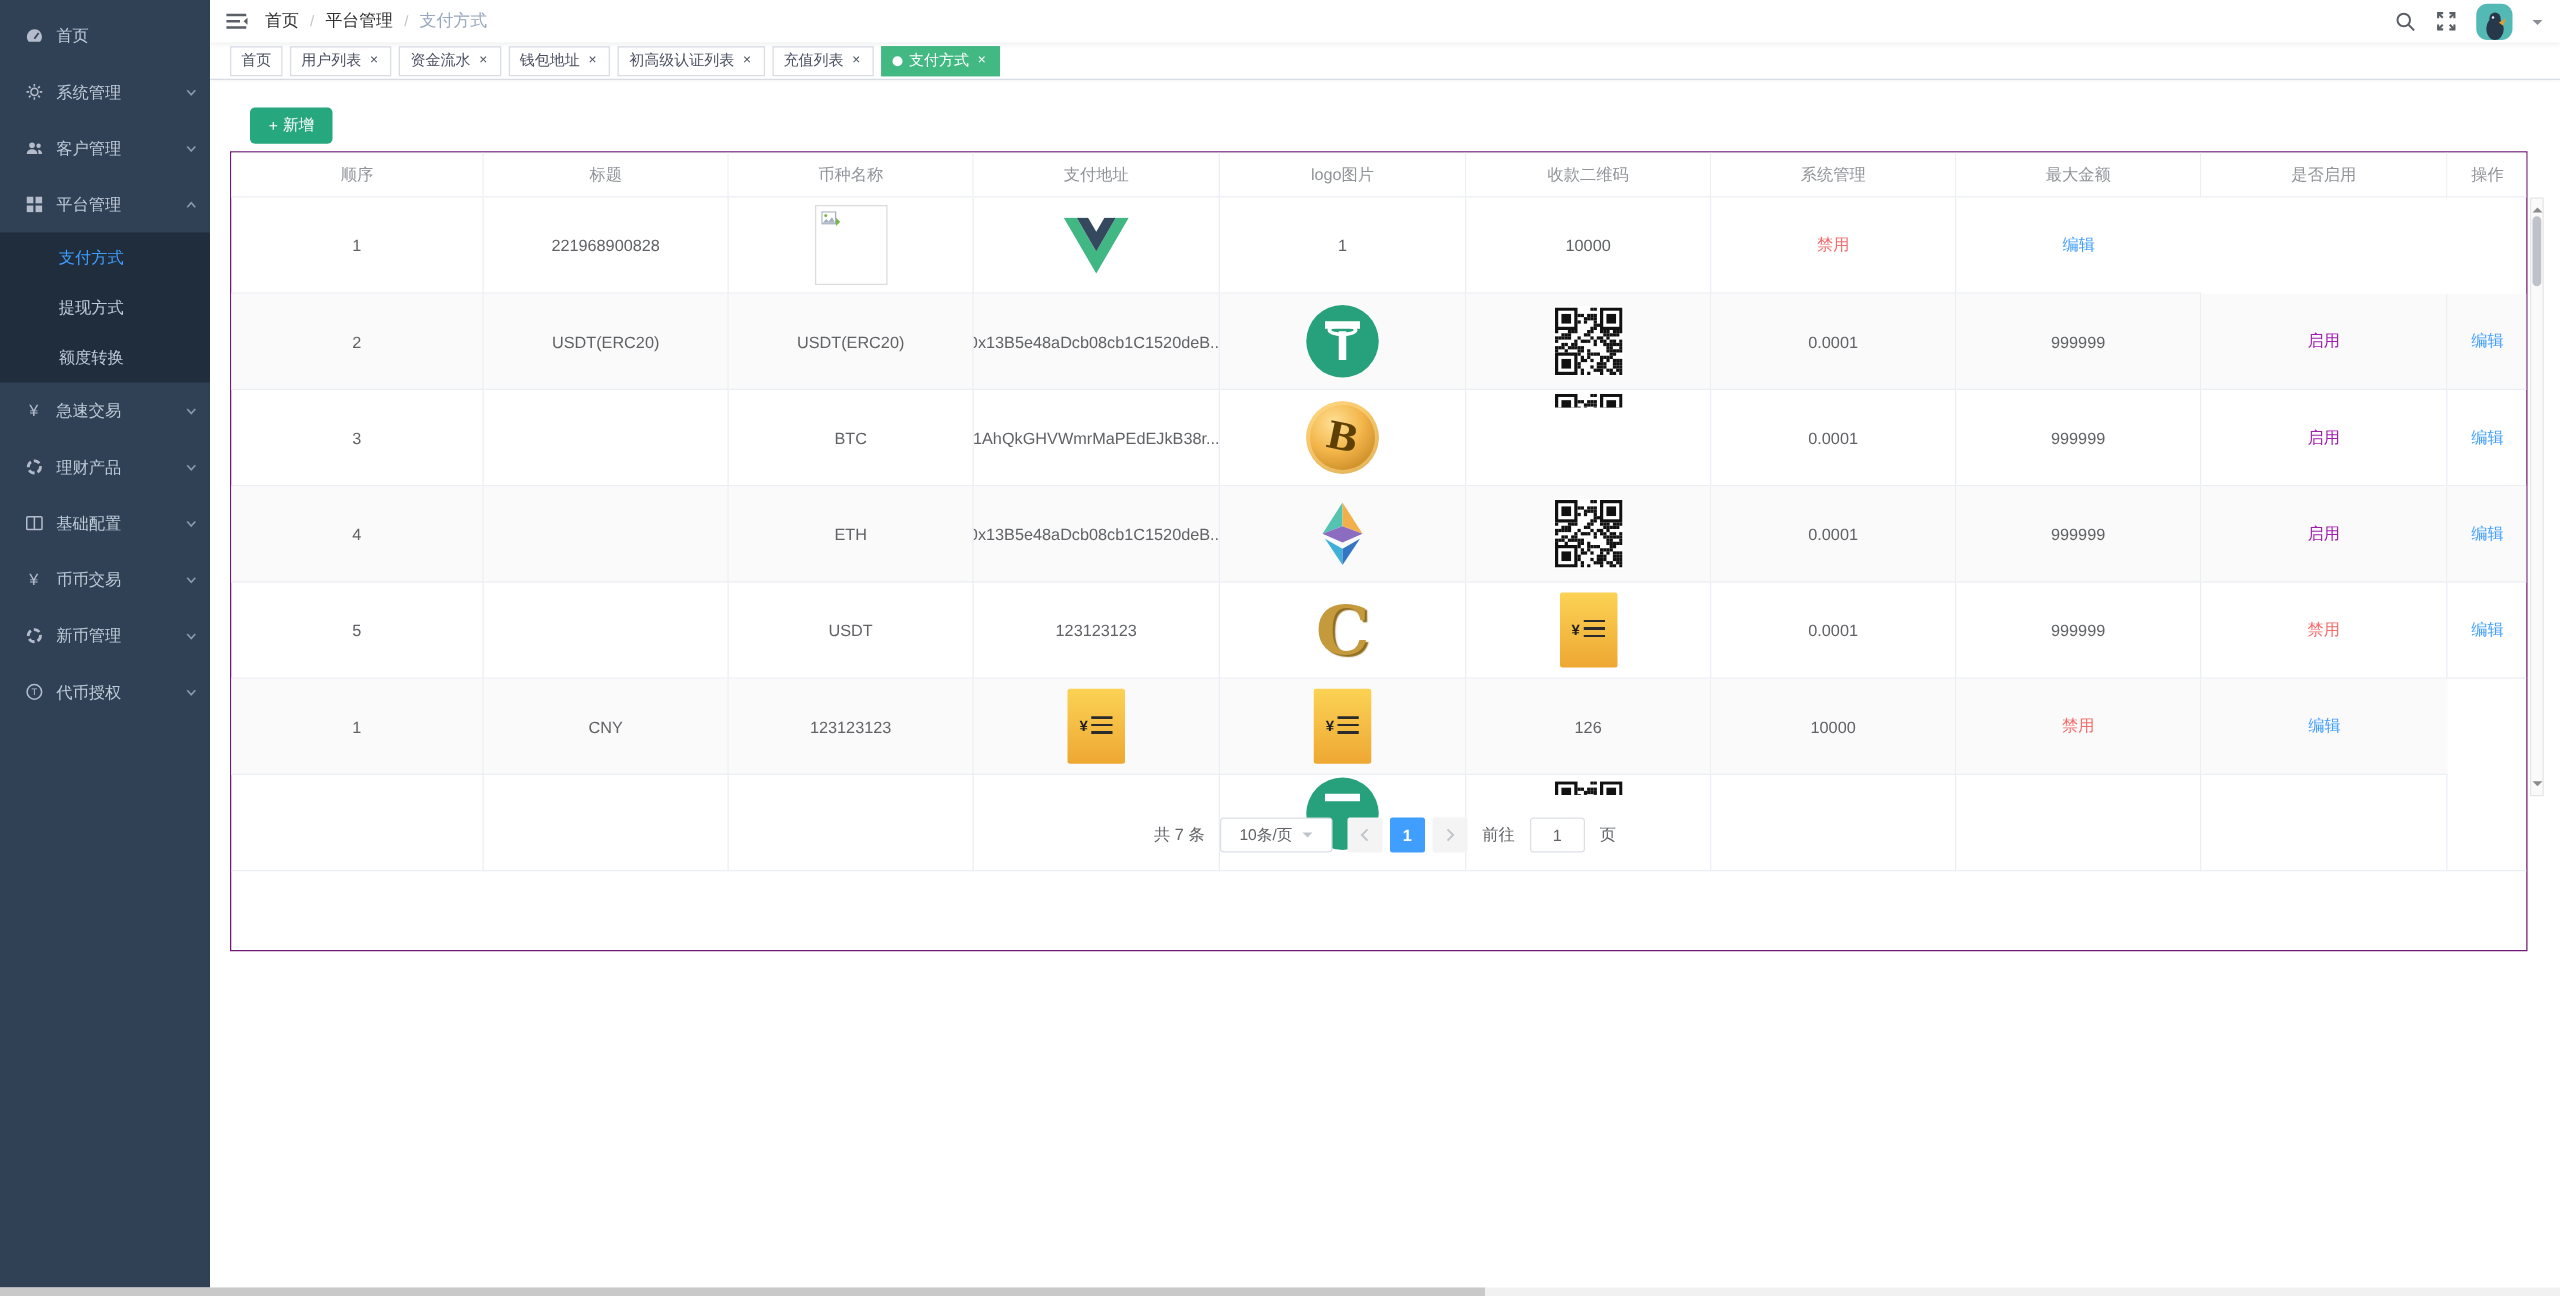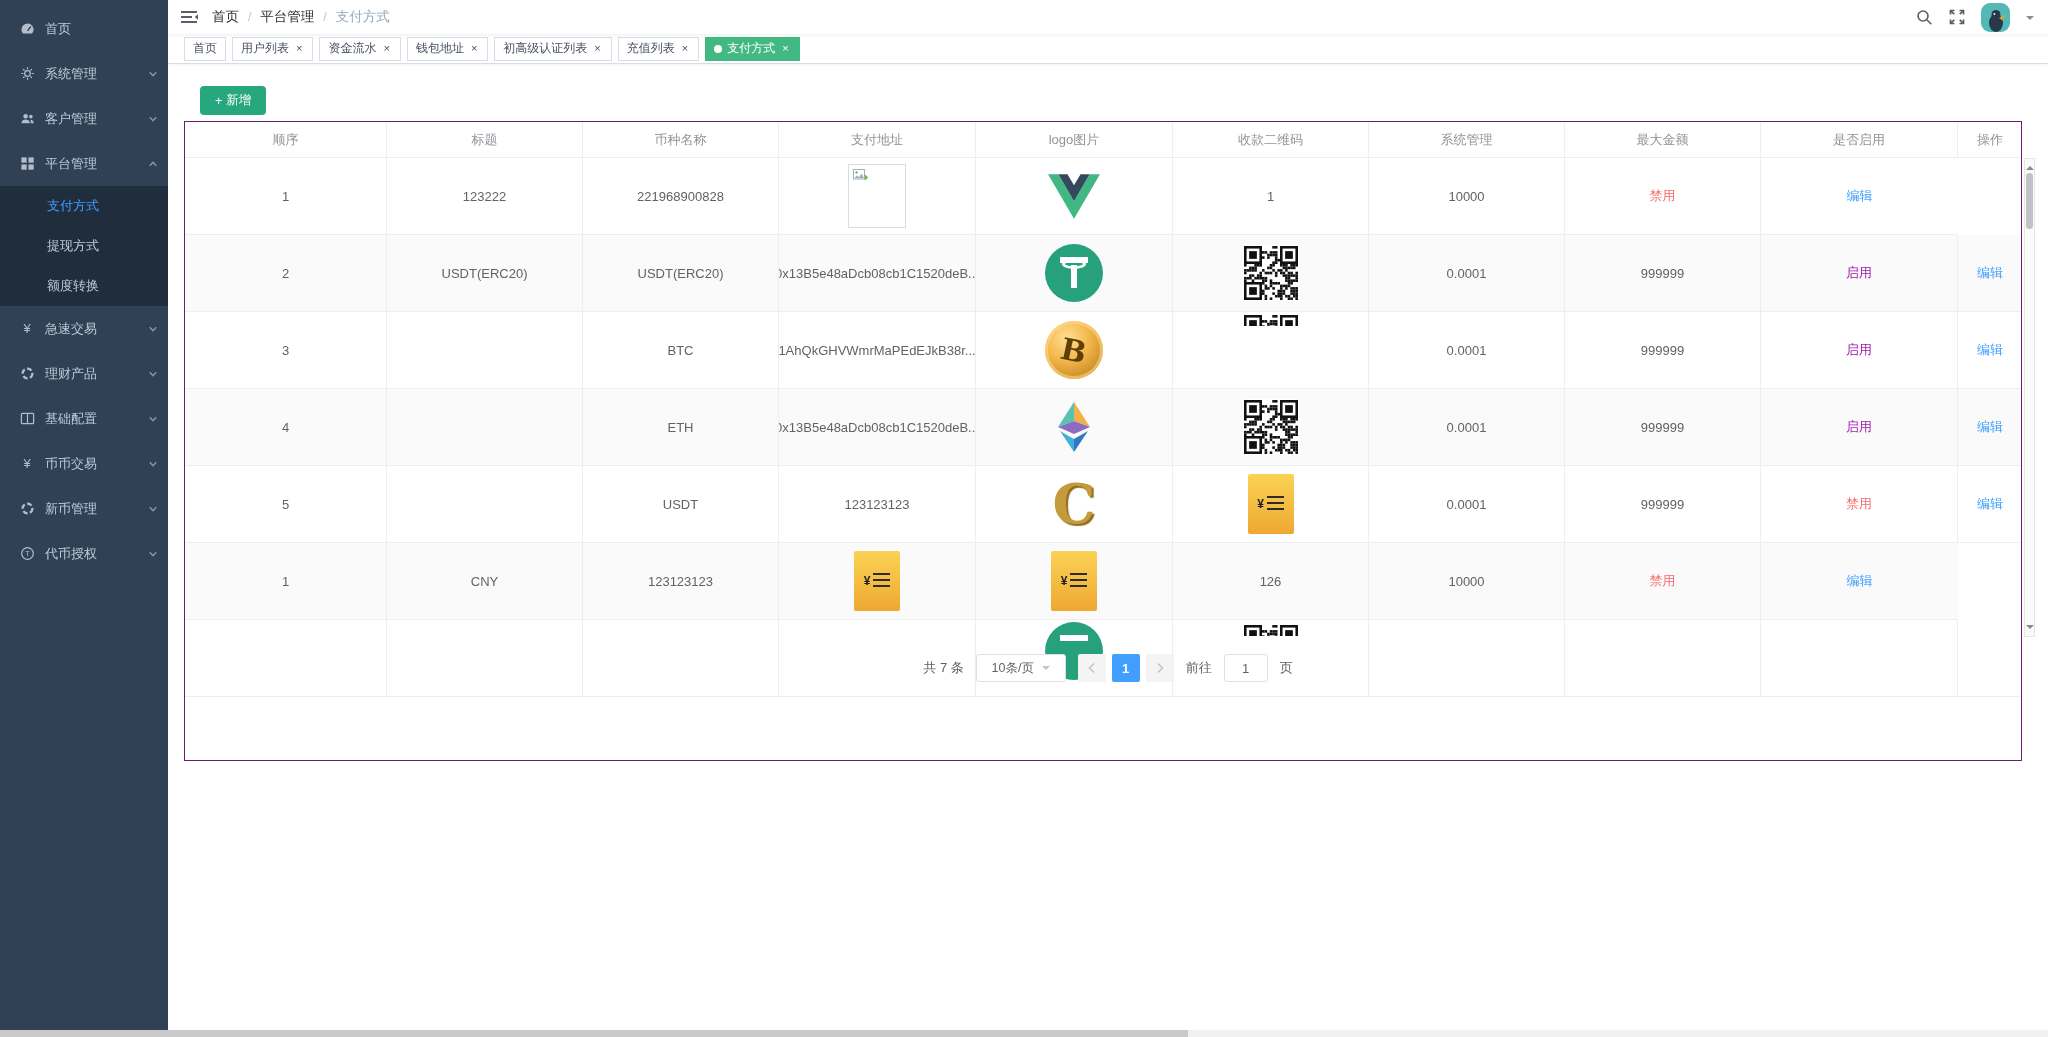--- a/index.html
+++ b/index.html
@@ -327,21 +327,20 @@
       <div class="th">logo图片</div>
       <div class="th">收款二维码</div>
       <div class="th">系统管理</div>
       <div class="th">最大金额</div>
       <div class="th">是否启用</div>
       <div class="th">操作</div>
     </div>
   <div id="table-body">
       <div class="trow">
         <div class="td">1</div>
-        <div class="td">123222</div>
         <div class="td">221968900828</div>
         <div class="td">
           <div class="broken-img">
             <svg width="16" height="14" viewBox="0 0 16 14">
               <rect x=".5" y=".5" width="11" height="9.5" fill="none" stroke="#a3b1bf"></rect>
               <circle cx="3.6" cy="3.4" r="1.2" fill="#7ab648"></circle>
               <path d="M1.2 9.2l2.8-3 2 2 2.6-3.6 2.4 4.6z" fill="#a3b1bf"></path>
               <path d="M11.8 5.2l3.4 3.2-3.4 3.4z" fill="#7ab648"></path>
             </svg>
           </div>

